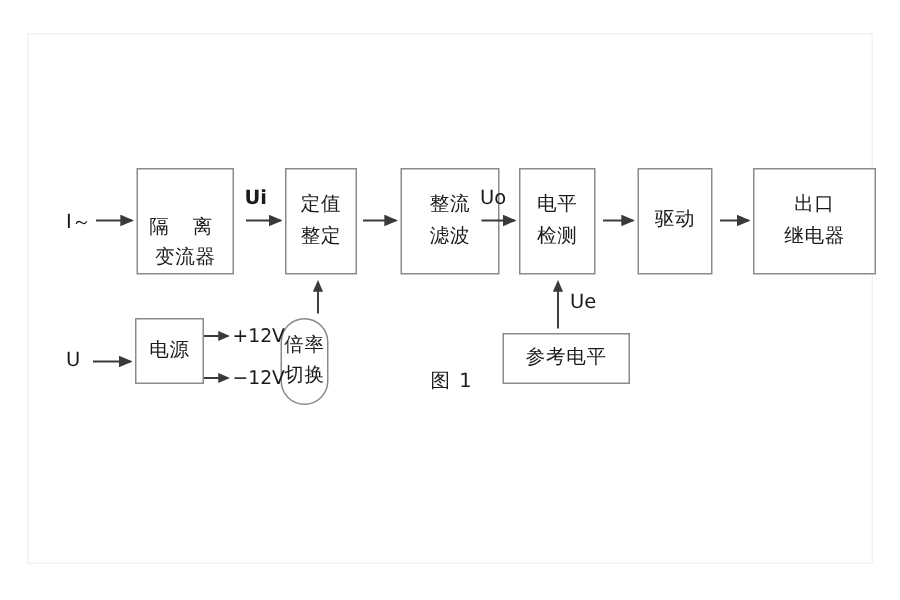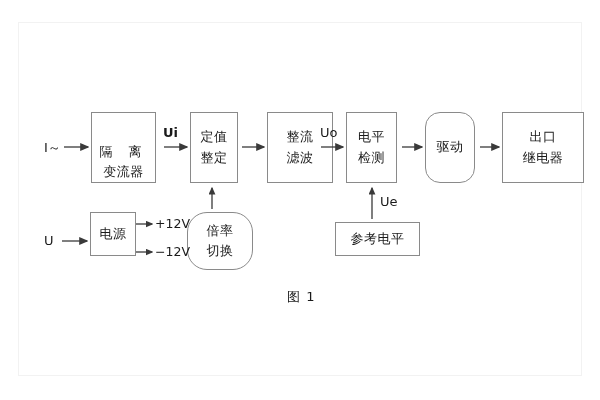--- a/index.html
+++ b/index.html
@@ -58,21 +58,20 @@
   }
   .lbl.small {
     font-size: 12.5px;
   }
   .cap {
     position: absolute;
     color: #1a1a1a;
     font-size: 13px;
     white-space: nowrap;
     letter-spacing: 1px;
-    margin-top: 43px;
   }
   .conn {
     position: absolute;
   }
   .conn svg {
     display: block;
     overflow: visible;
   }
   .spacer-wide { letter-spacing: 6px; }
 </style>
@@ -100,34 +99,34 @@
   <div class="box" style="left:267px; top:112px; width:66px; height:71px;">
     <span class="ln">整流</span>
     <span class="ln">滤波</span>
   </div>
 
   <div class="box" style="left:346px; top:112px; width:51px; height:71px;">
     <span class="ln">电平</span>
     <span class="ln">检测</span>
   </div>
 
-  <div class="box one-line" style="left:425px; top:112px; width:50px; height:71px;border-radius:15px;">
+  <div class="box one-line" style="left:425px; top:112px; width:50px; height:71px;">
     <span class="ln">驱动</span>
   </div>
 
   <div class="box" style="left:502px; top:112px; width:82px; height:71px;">
     <span class="ln">出口</span>
     <span class="ln">继电器</span>
   </div>
 
   <div class="box one-line" style="left:90px; top:212px; width:46px; height:44px;">
     <span class="ln">电源</span>
   </div>
 
-  <div class="box" style="left:187px; top:212px; width:66px; height:58px;border-radius:20px;">
+  <div class="box" style="left:187px; top:212px; width:32px; height:58px;border-radius:20px;">
     <span class="ln">倍率</span>
     <span class="ln">切换</span>
   </div>
 
   <div class="box one-line" style="left:335px; top:222px; width:85px; height:34px;">
     <span class="ln">参考电平</span>
   </div>
 
   <div class="lbl" style="left:163px; top:125px;font-weight:bold;">Ui</div>
 

